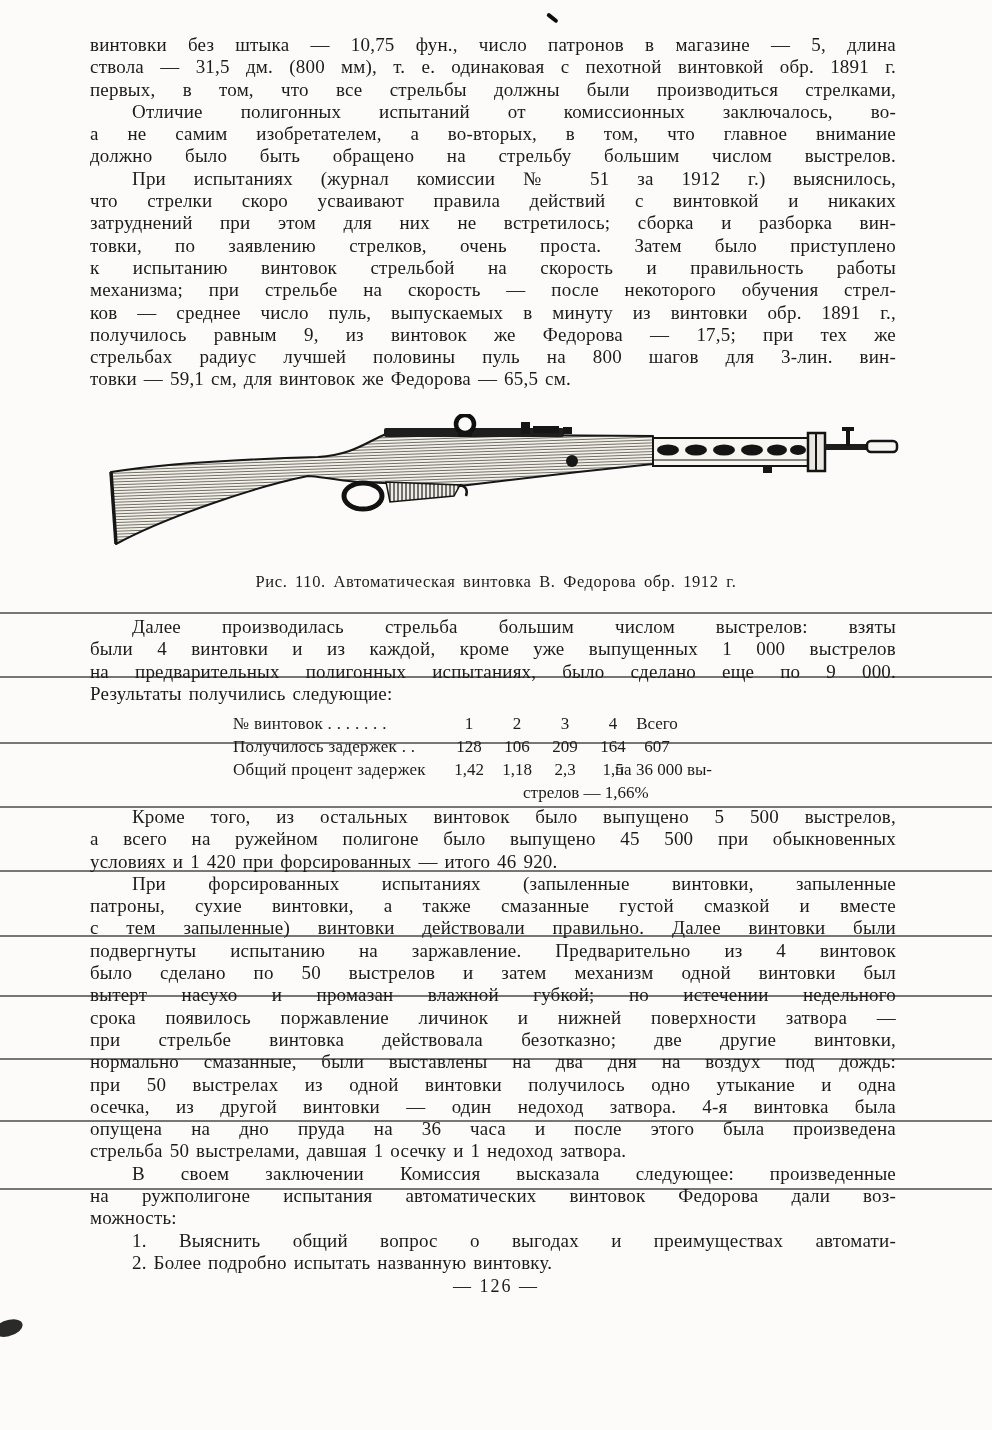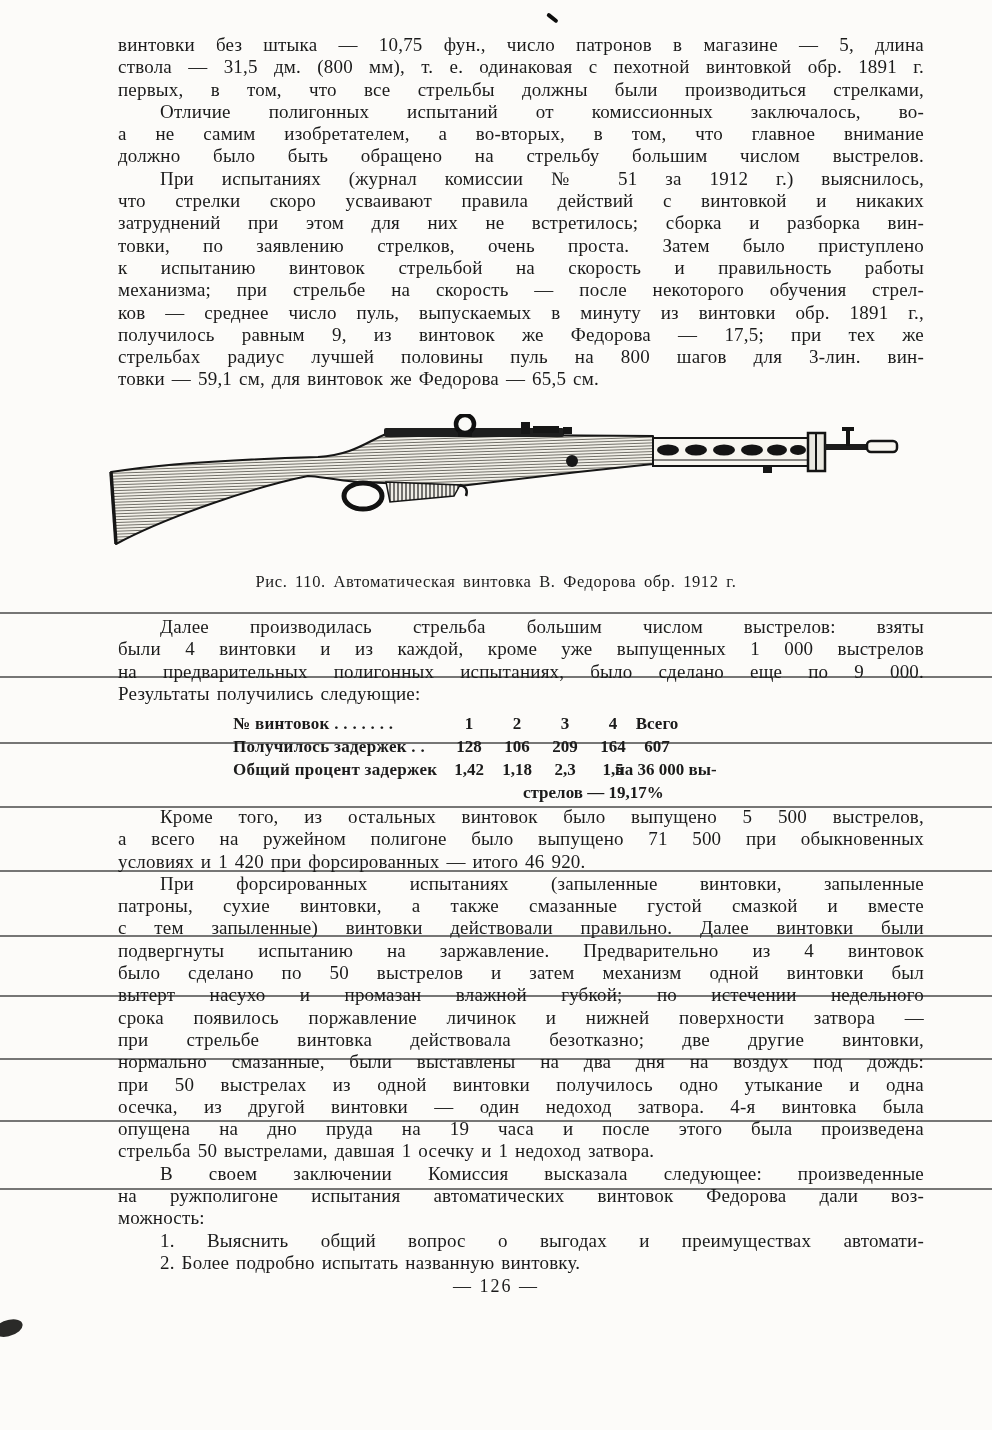--- a/index.html
+++ b/index.html
@@ -1,28 +1,28 @@
 <!DOCTYPE html>
 <html><head>
 <meta charset="utf-8">
 <style>
   html,body{margin:0;padding:0;background:#e8e8e6;}
   .page{position:relative;width:992px;height:1430px;background:#fcfbf9;overflow:hidden;
         font-family:"Liberation Serif","DejaVu Serif",serif;color:#1b1b1b;}
-  .content{position:absolute;left:118px;width:806px;}
+  .content{position:absolute;left:90px;width:806px;}
   .ln{font-size:19px;line-height:22.3px;height:22.3px;text-align:justify;text-align-last:justify;
       letter-spacing:.2px;word-spacing:2px;white-space:normal;overflow:visible;}
   .ln.last{text-align-last:left;}
   .ln.ind{text-indent:42px;}
   .caption{position:absolute;left:0;top:572px;width:100%;text-align:center;font-size:16.5px;
            letter-spacing:.6px;word-spacing:3px;}
   .footer{position:absolute;left:0;top:1276px;width:100%;text-align:center;font-size:18px;
           letter-spacing:2px;}
   .scanline{position:absolute;left:0;width:992px;height:2px;background:rgba(35,35,35,.62);}
-  .tbl{position:absolute;left:105px;top:712px;width:720px;font-size:17px;font-weight:bold;}
+  .tbl{position:absolute;left:105px;top:712px;width:720px;font-size:17px;}
   .trow{display:flex;height:23px;line-height:23px;}
   .tlabel{width:212px;margin-left:128px;white-space:nowrap;letter-spacing:.3px;}
   .tc{width:48px;text-align:center;}
   .ttot{width:120px;margin-left:-40px;text-align:center;white-space:nowrap;}
   .ttot.tail{text-align:left;padding-left:18px;overflow:visible;}
   .trow4{margin-left:418px;white-space:nowrap;height:23px;line-height:23px;}
   .penmark{position:absolute;left:546px;top:16px;width:13px;height:3.5px;background:#0d0d0d;
            border-radius:2px;transform:rotate(38deg);}
   .inkblob{position:absolute;left:-5px;top:1320px;width:28px;height:16px;background:#2a2a28;
            border-radius:55% 45% 60% 40%;transform:rotate(-12deg);}
@@ -152,42 +152,42 @@
       <div class="ttot">607</div>
     </div>
     <div class="trow">
       <div class="tlabel">Общий процент задержек</div>
       <div class="tc">1,42</div>
       <div class="tc">1,18</div>
       <div class="tc">2,3</div>
       <div class="tc">1,5</div>
       <div class="ttot tail">на 36 000 вы-</div>
     </div>
-    <div class="trow4">стрелов — 19,17%</div>
+    <div class="trow4">стрелов — 1,66%</div>
   </div>
 
   <div class="content" style="top:806px">
     <div>
       <div class="ln ind">Кроме того, из остальных винтовок было выпущено 5 500 выстрелов,</div>
-      <div class="ln">а всего на ружейном полигоне было выпущено 71 500 при обыкновенных</div>
+      <div class="ln">а всего на ружейном полигоне было выпущено 45 500 при обыкновенных</div>
       <div class="ln last">условиях и 1 420 при форсированных — итого 46 920.</div>
     </div>
     <div>
       <div class="ln ind">При форсированных испытаниях (запыленные винтовки, запыленные</div>
       <div class="ln">патроны, сухие винтовки, а также смазанные густой смазкой и вместе</div>
       <div class="ln">с тем запыленные) винтовки действовали правильно. Далее винтовки были</div>
       <div class="ln">подвергнуты испытанию на заржавление. Предварительно из 4 винтовок</div>
       <div class="ln">было сделано по 50 выстрелов и затем механизм одной винтовки был</div>
       <div class="ln">вытерт насухо и промазан влажной губкой; по истечении недельного</div>
       <div class="ln">срока появилось поржавление личинок и нижней поверхности затвора —</div>
       <div class="ln">при стрельбе винтовка действовала безотказно; две другие винтовки,</div>
       <div class="ln">нормально смазанные, были выставлены на два дня на воздух под дождь:</div>
       <div class="ln">при 50 выстрелах из одной винтовки получилось одно утыкание и одна</div>
       <div class="ln">осечка, из другой винтовки — один недоход затвора. 4-я винтовка была</div>
-      <div class="ln">опущена на дно пруда на 19 часа и после этого была произведена</div>
+      <div class="ln">опущена на дно пруда на 36 часа и после этого была произведена</div>
       <div class="ln last">стрельба 50 выстрелами, давшая 1 осечку и 1 недоход затвора.</div>
     </div>
     <div>
       <div class="ln ind">В своем заключении Комиссия высказала следующее: произведенные</div>
       <div class="ln">на ружполигоне испытания автоматических винтовок Федорова дали воз-</div>
       <div class="ln last">можность:</div>
     </div>
     <div>
       <div class="ln ind">1. Выяснить общий вопрос о выгодах и преимуществах автомати-</div>
     </div>

